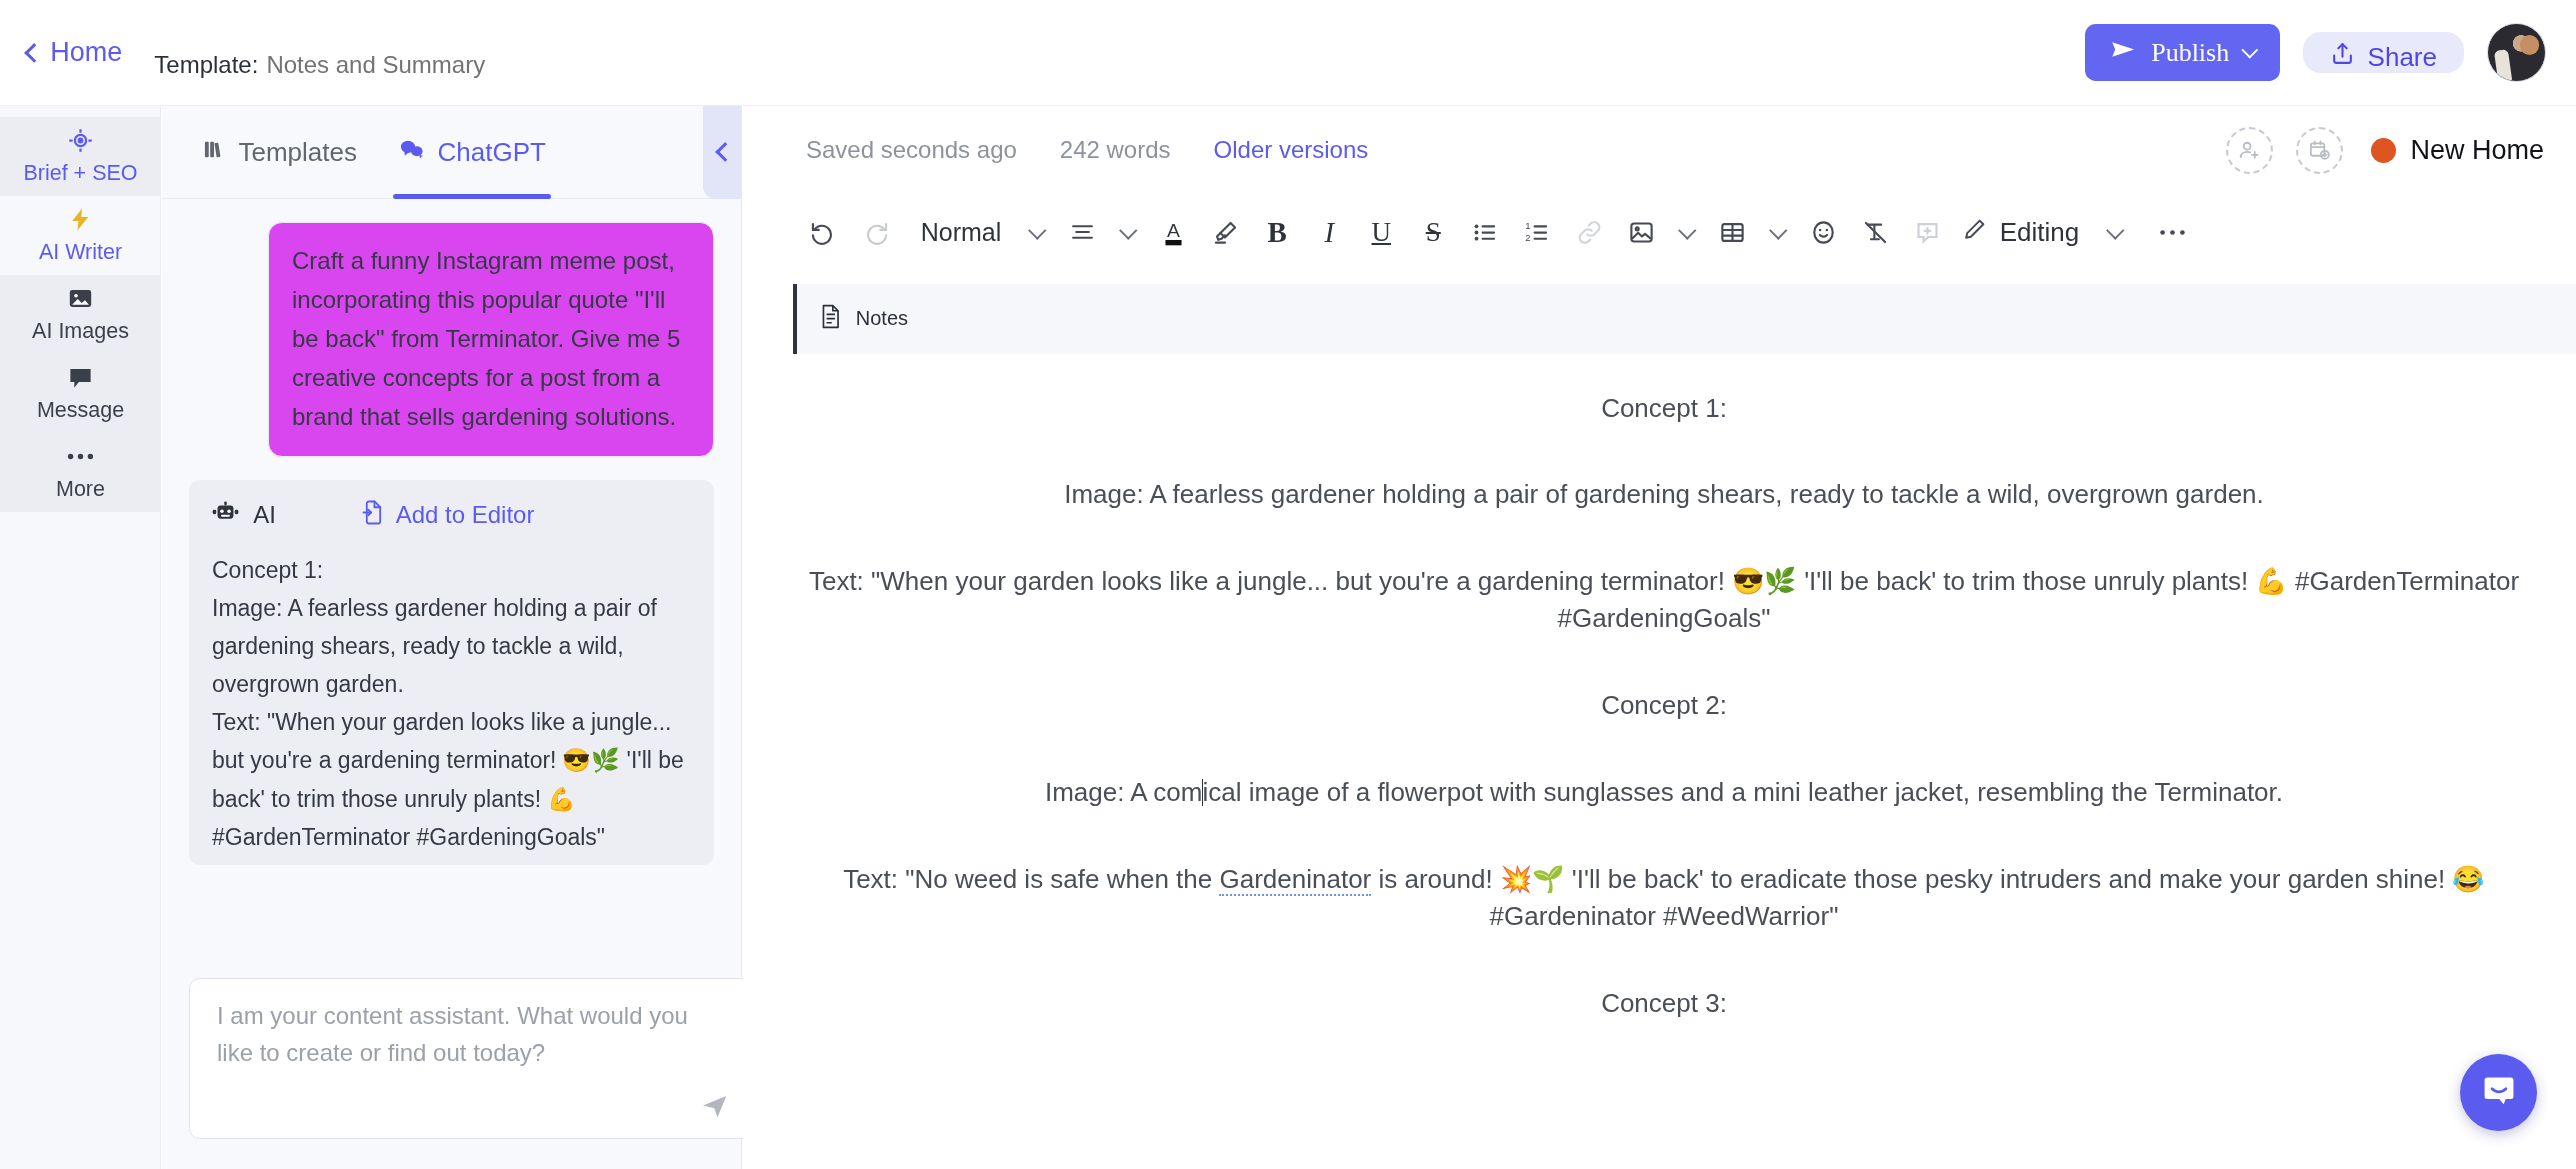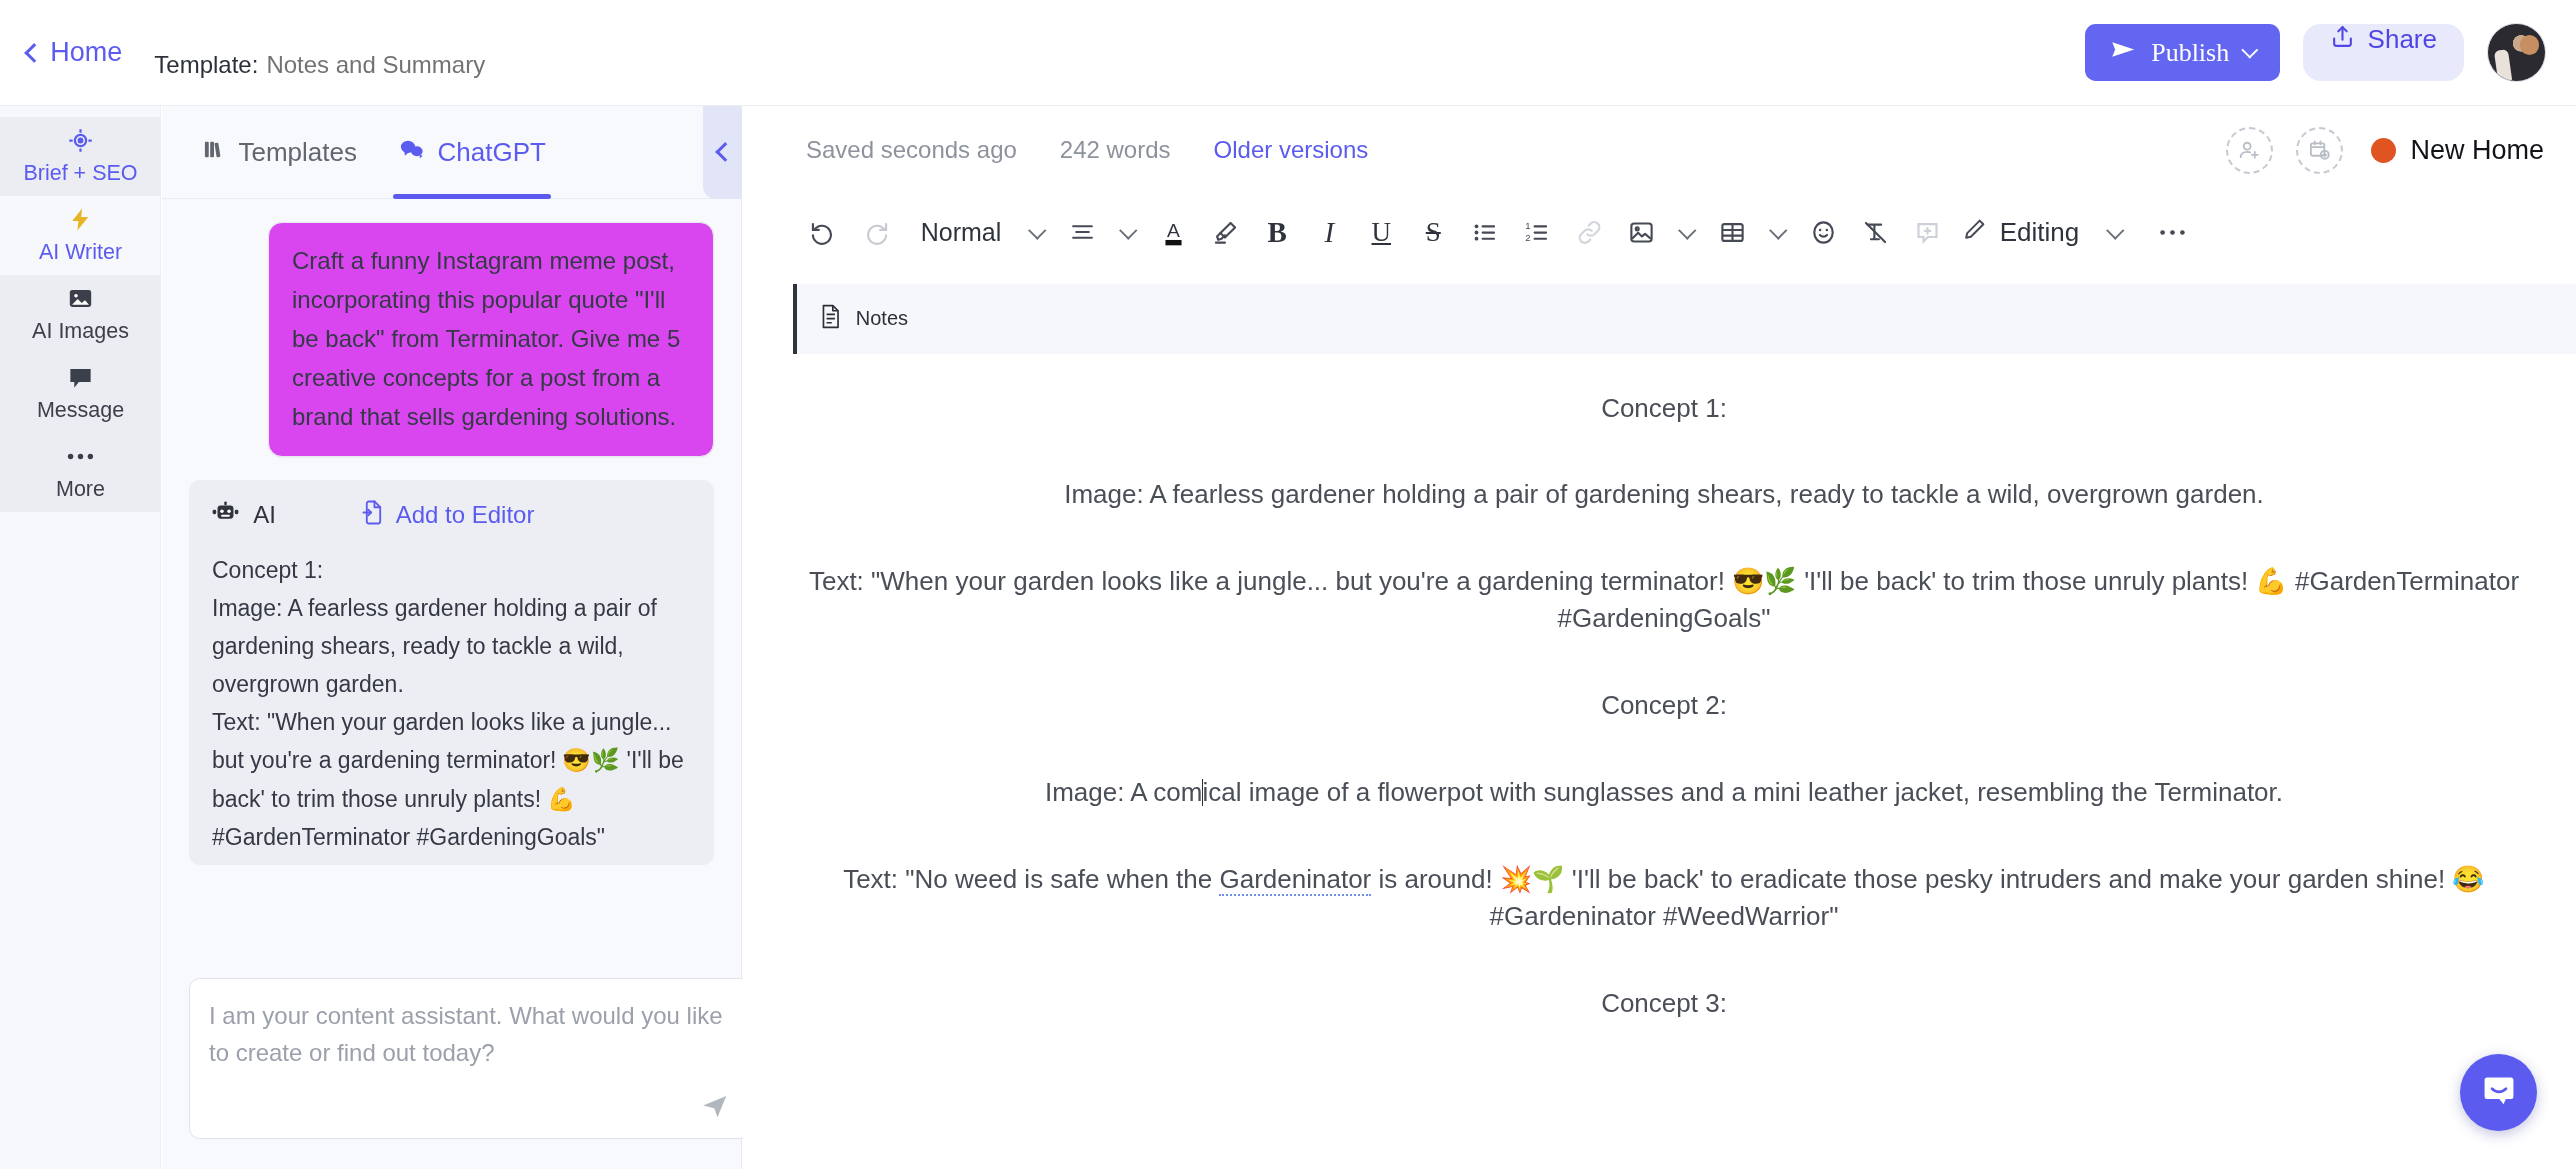--- a/index.html
+++ b/index.html
@@ -26,23 +26,23 @@
   .tpl-link { color: #737373; cursor: pointer; }
 
   .topbar-right { margin-left: auto; display: flex; align-items: center; gap: 23px; margin-right: 30px; }
   .btn-publish {
     display: flex; align-items: center; gap: 14.3px;
     background: #6366f1; color: #fff; border: none; border-radius: 10.7px;
     height: 57px; padding: 0 25px; font-size: 26px; cursor: pointer;
     font-family: Liberation Serif, serif;
   }
   .btn-share {
-    display: flex; align-items: flex-start; gap: 12.5px;
+    display: flex; align-items: flex-end; gap: 12.5px;
     background: #e8e9fb; color: #4f46e5; border: none; border-radius: 18px;
-    height: 57px; padding: 0 27px; font-size: 26px; cursor: pointer;
+    height: 41px; padding: 0 27px; font-size: 26px; cursor: pointer;
     font-family: "Liberation Sans", sans-serif;
   }
   .avatar {
     width: 59px; height: 59px; border-radius: 50%;
     background: radial-gradient(circle at 58% 34%, #c9a88c 0 16%, #2a2a30 17% 100%);
     border: 0.9px solid #d8dae2; overflow: hidden; position: relative; cursor: pointer;
   }
   .avatar::after{
     content:""; position:absolute; left:14%; top:46%; width:24%; height:54%;
     background:#e8e2db; border-radius:5.4px 5.4px 0 0; transform:rotate(-8deg);
@@ -97,21 +97,21 @@
     padding: 19.7px 23px 0 23px; max-height: 385px; overflow: hidden;
   }
   .ai-head { display: flex; align-items: center; font-size: 24px; color: #2f333c; }
   .ai-head .lbl { margin-left: 14.3px; }
   .add-editor { margin-left: 86px; display: flex; align-items: center; gap: 10.7px; color: #5b5bef; font-size: 24px; cursor: pointer; }
   .ai-body { margin-top: 19.7px; font-size: 23px; line-height: 1.66; color: #343945; white-space: pre-wrap; }
 
   .composer {
     position: absolute; left: 27px; bottom: 30px; width: 562px; height: 161px;
     background: #fff; border: 0.9px solid #dfe2ea; border-radius: 10.7px;
-    padding: 18px 19px; cursor: text;
+    padding: 18px 27px; cursor: text;
   }
   .composer-ph { font-size: 24px; line-height: 1.55; color: #9ba0ab; }
   .send-ico { position: absolute; right: 19.7px; bottom: 14.3px; cursor: pointer; }
 
   
   .editor { position: absolute; top: 106px; left: 743px; right: 0; bottom: 0; background: #fff; text-align: center; }
   .editor-status { height: 88px; display: flex; align-items: center; padding: 0 32px 0 63px; }
   .st-item { font-size: 24px; color: #8d929c; margin-right: 43px; }
   .st-link { font-size: 24px; color: #5b5bef; cursor: pointer; }
   .editor-status-right { margin-left: auto; display: flex; align-items: center; gap: 23px; }

